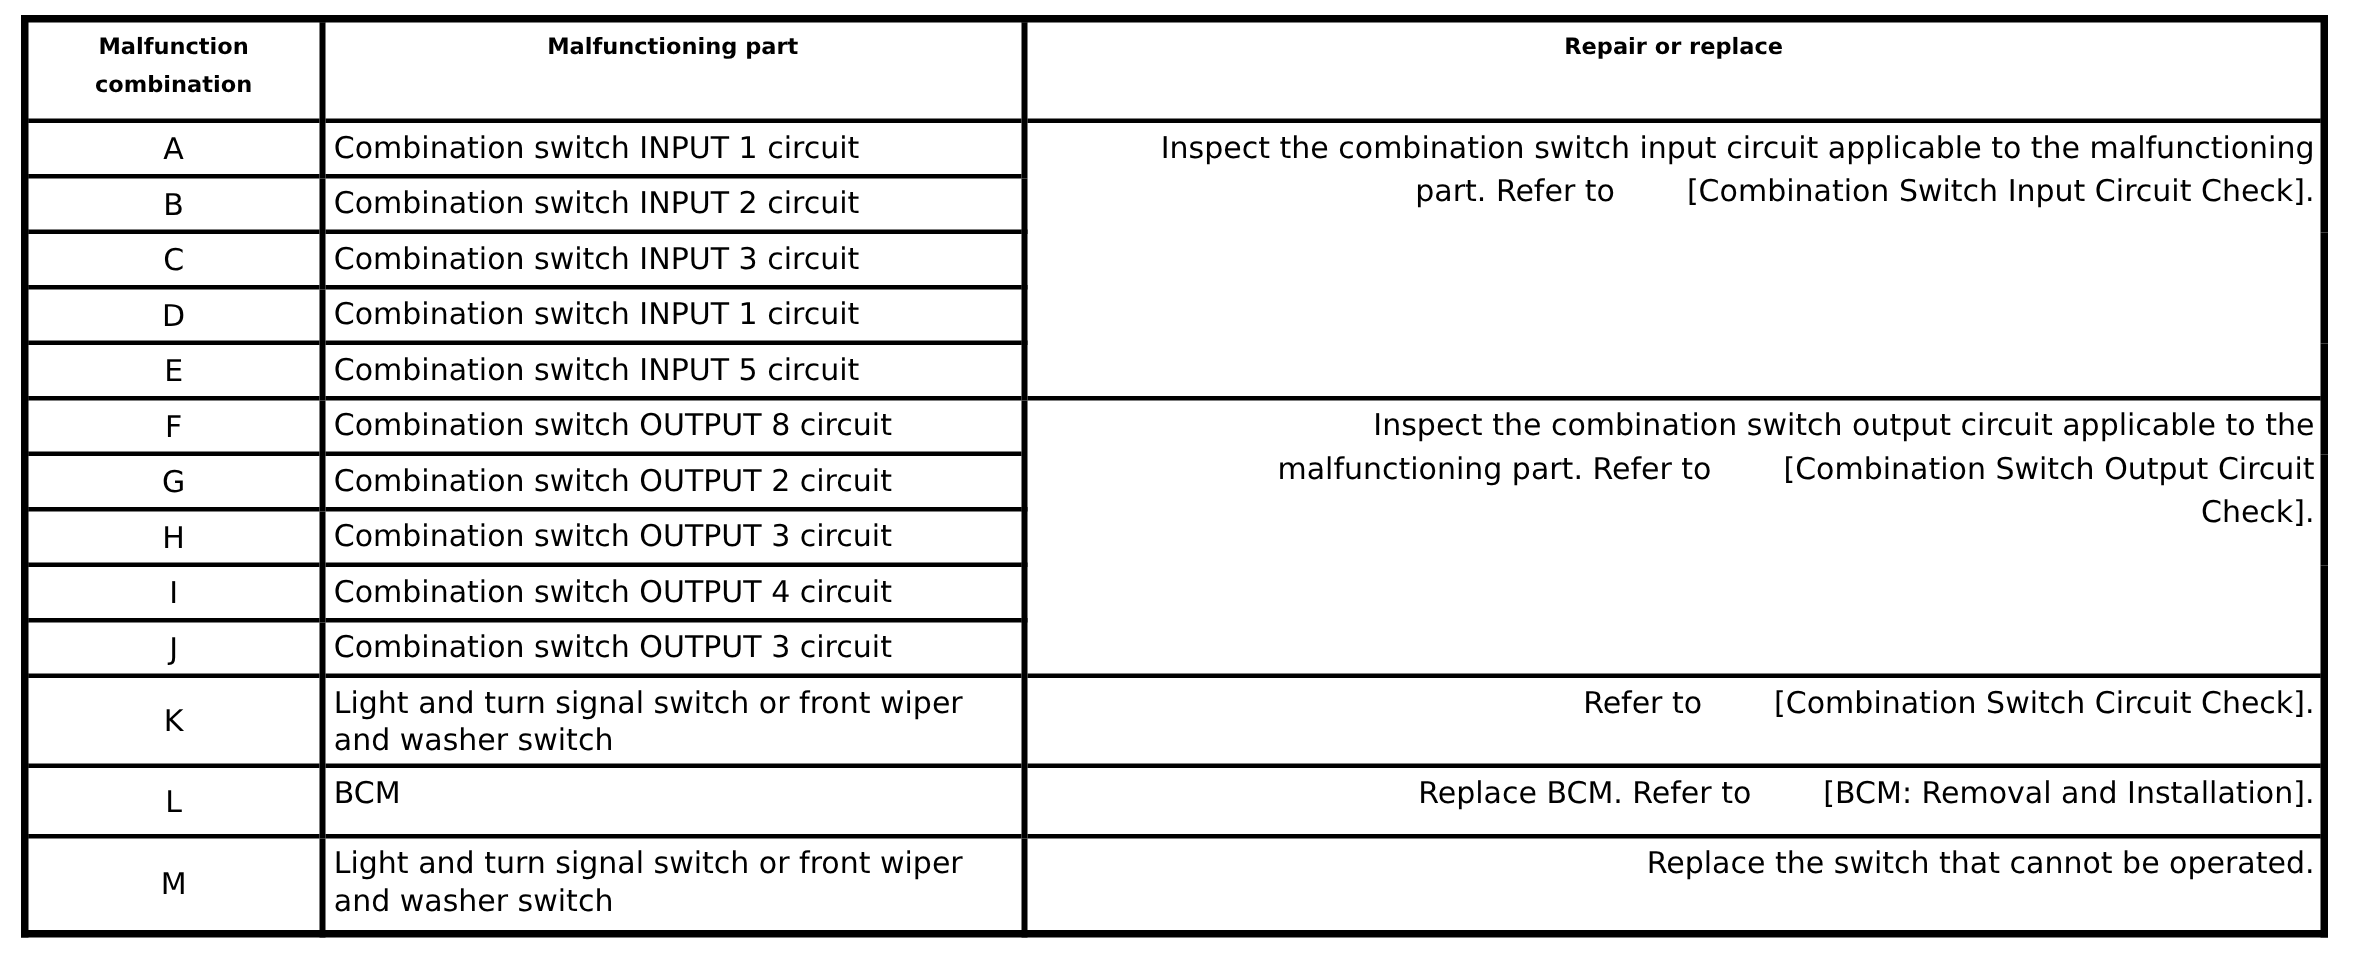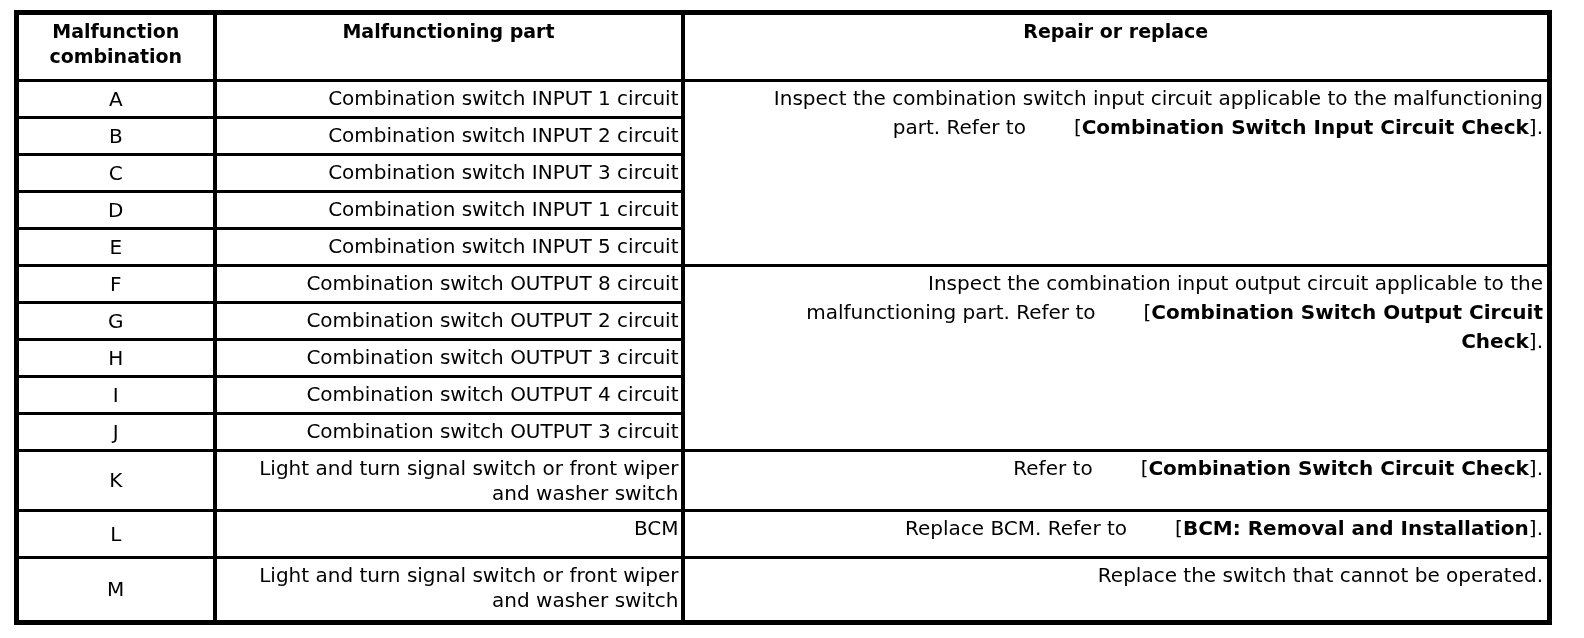--- a/index.html
+++ b/index.html
@@ -20,52 +20,52 @@
     border: 5px solid #000;
   }
   th, td {
     border-top: 3px solid #000;
     border-bottom: 3px solid #000;
     border-left: 4px solid #000;
     border-right: 4px solid #000;
     overflow: hidden;
   }
   th {
-    font-size: 19px;
+    font-size: 15px;
     line-height: 25px;
     font-weight: 700;
     vertical-align: top;
     text-align: center;
     white-space: pre-line;
     padding: 4px 2px 2px 2px;
     margin-top: 17px;
   }
   td { font-size: 20px; }
   td.combo {
     text-align: center;
     vertical-align: middle;
     line-height: 25px;
     padding: 0 2px;
   }
   td.part {
     vertical-align: top;
-    text-align: right;
+    text-align: left;
     line-height: 25px;
     white-space: pre-line;
     padding: 4px 2px 2px 6px;
   }
   td.repair {
     vertical-align: top;
     text-align: right;
     line-height: 29px;
     white-space: pre-line;
     padding: 2px 4px 2px 7px;
   }
   .gap { display: inline-block; width: 48px; }
-  .link { font-weight: 700; }
+  .link { font-weight: 400; }
 </style>
 </head>
 <body>
 
 <table class="malf">
   <colgroup>
     <col style="width:198px">
     <col style="width:468px">
     <col style="width:867px">
   </colgroup>
@@ -96,21 +96,21 @@
       <td class="part">Combination switch INPUT 1 circuit</td>
     </tr>
     <tr style="height:37px">
       <td class="combo">E</td>
       <td class="part">Combination switch INPUT 5 circuit</td>
     </tr>
 
     <tr style="height:37px">
       <td class="combo">F</td>
       <td class="part">Combination switch OUTPUT 8 circuit</td>
-      <td class="repair" rowspan="5"><span>Inspect the combination input output circuit applicable to the
+      <td class="repair" rowspan="5"><span>Inspect the combination switch output circuit applicable to the
 malfunctioning part. Refer to</span><span class="gap"></span><span>[</span><span class="link">Combination Switch Output Circuit
 Check</span><span>].</span></td>
     </tr>
     <tr style="height:37px">
       <td class="combo">G</td>
       <td class="part">Combination switch OUTPUT 2 circuit</td>
     </tr>
     <tr style="height:37px">
       <td class="combo">H</td>
       <td class="part">Combination switch OUTPUT 3 circuit</td>

